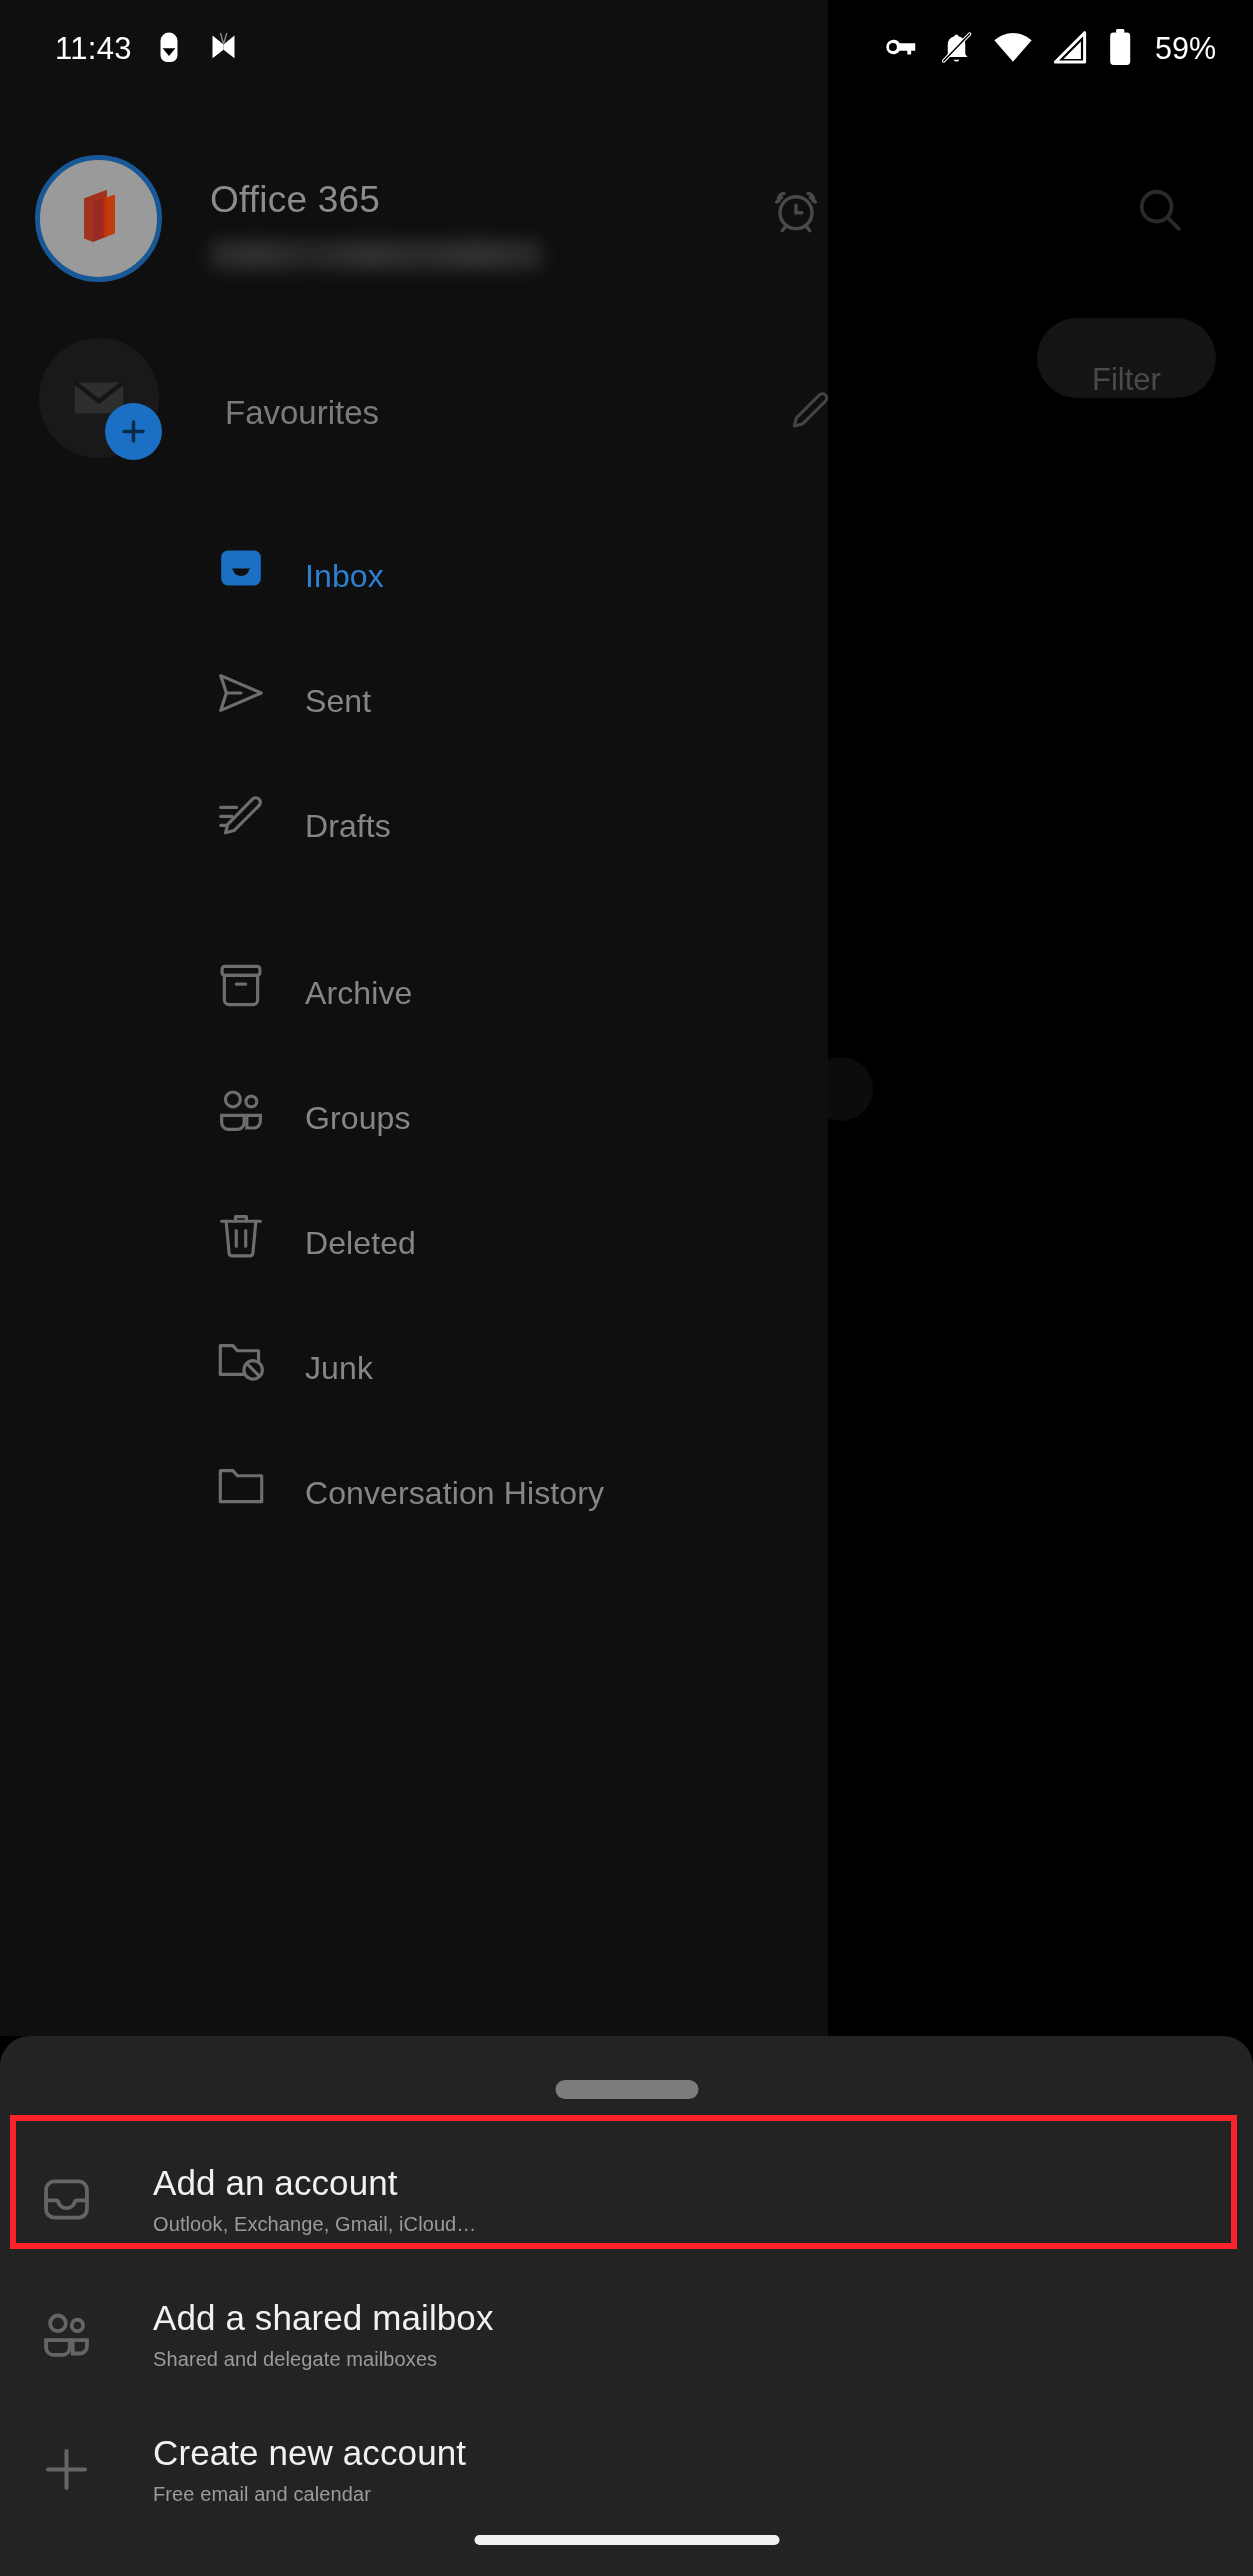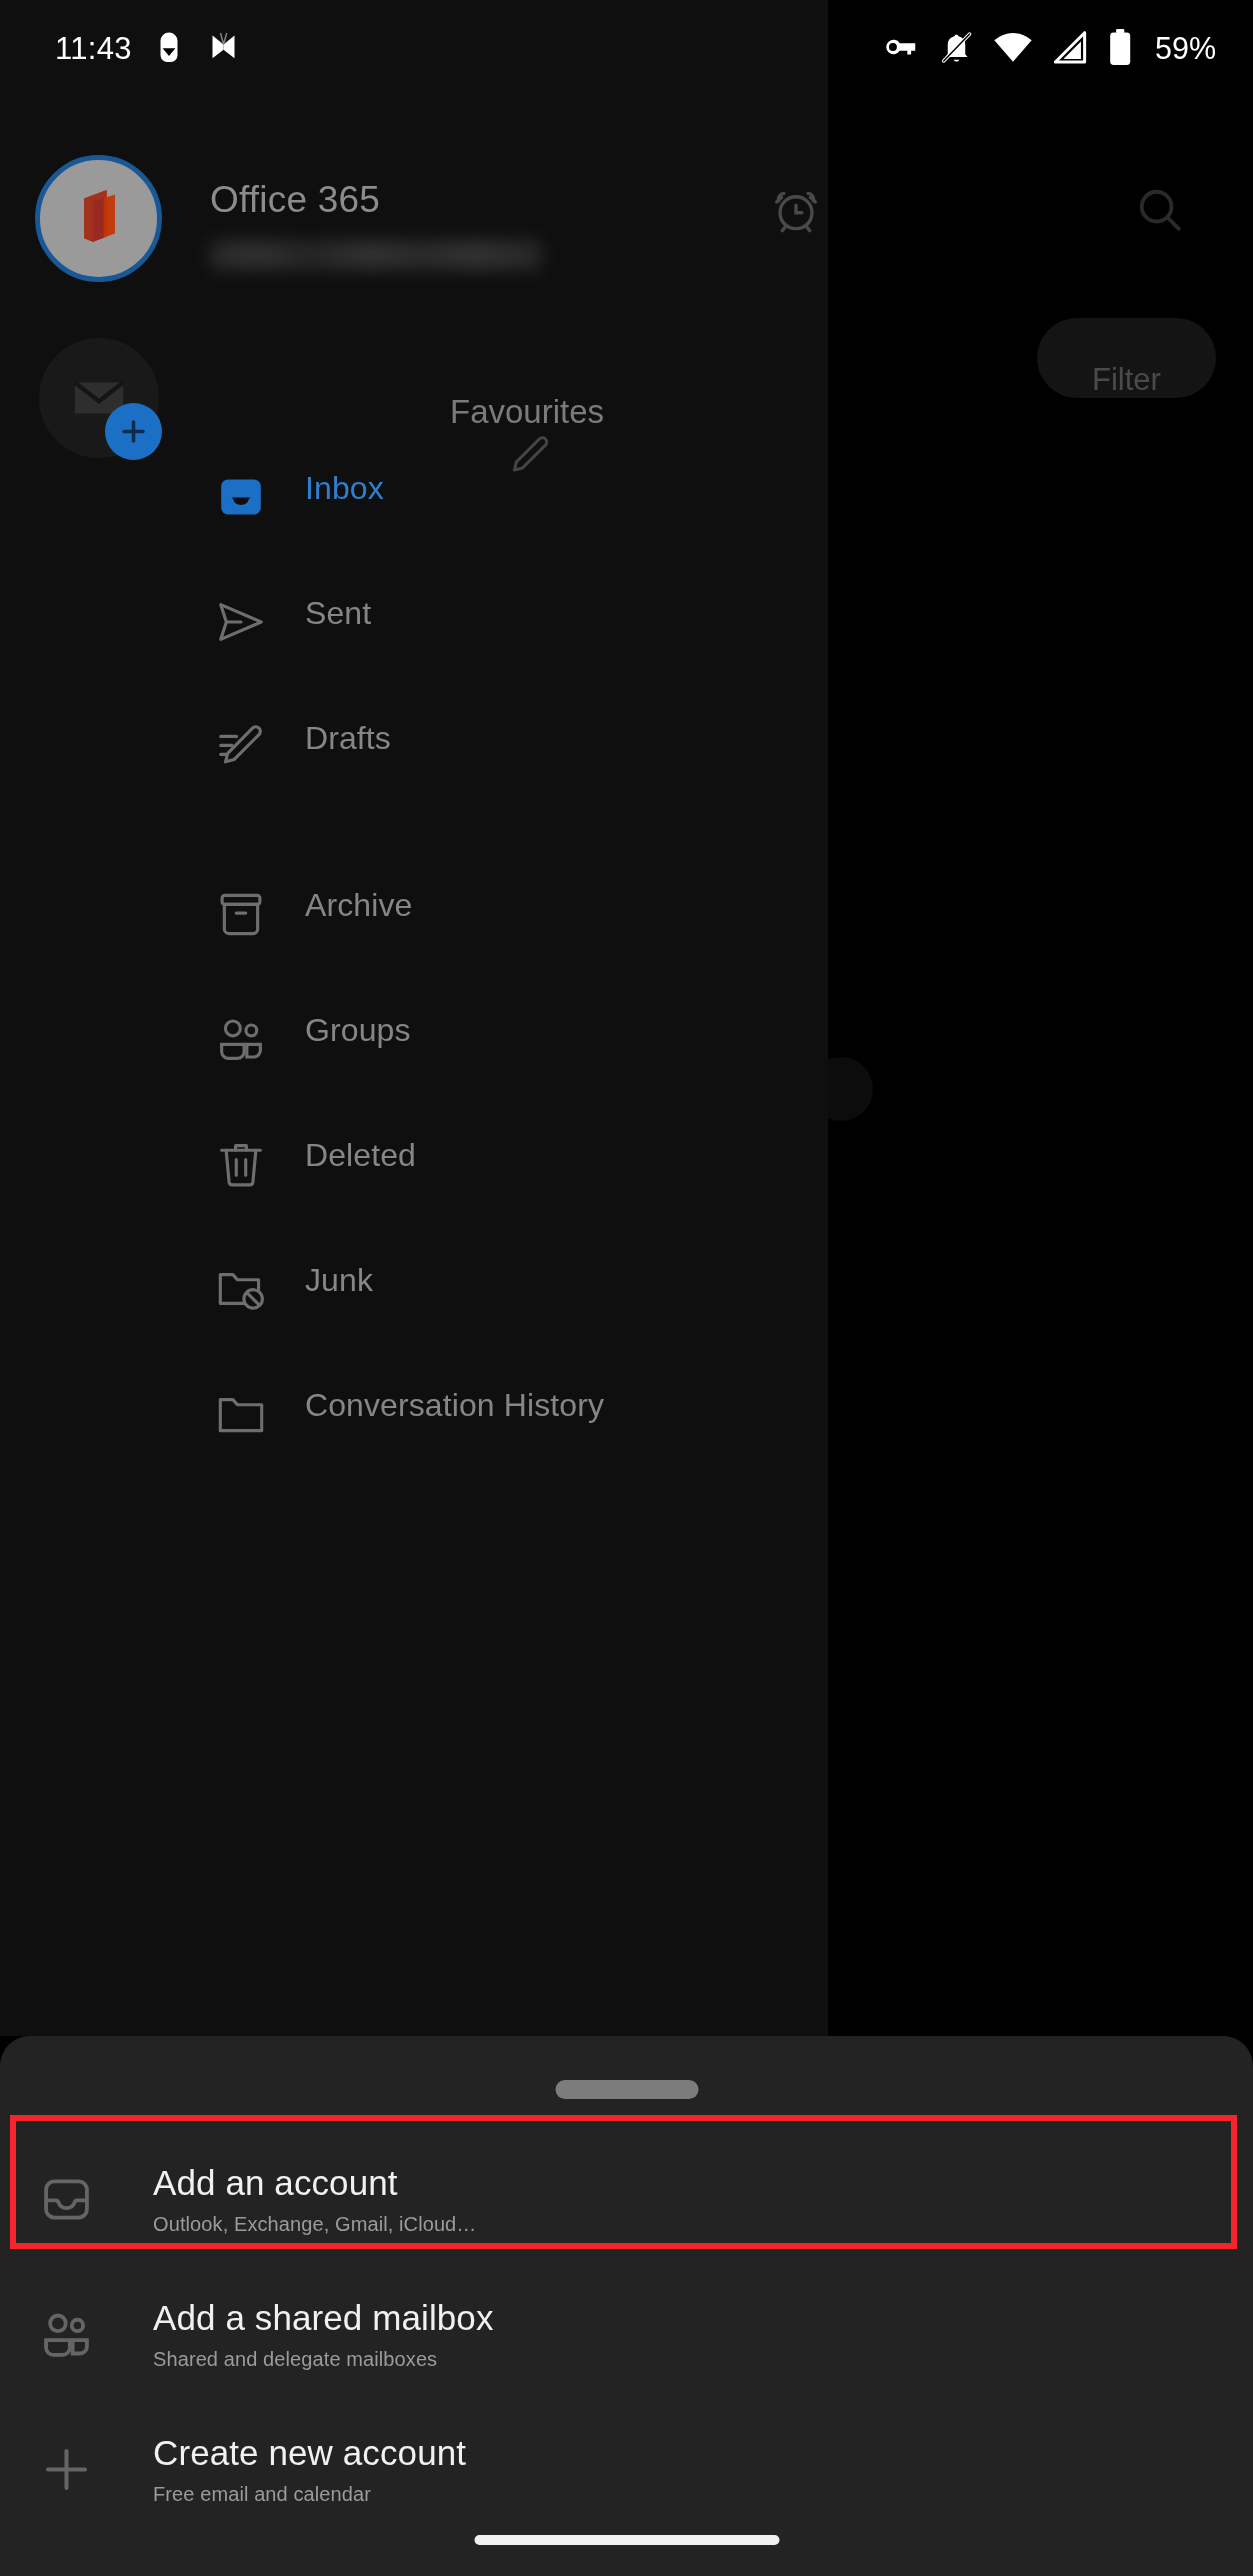--- a/index.html
+++ b/index.html
@@ -48,27 +48,27 @@
                    justify-content:center; }
 
   #acct-header { position:absolute; left:210px; top:179px; width:604px; height:139px; }
   #acct-name { font-size:37px; color:#8c8c8c; font-weight:400; letter-spacing:0.2px; }
   #acct-email { margin-top:19px; width:332px; height:30px; border-radius:4.4px;
                 background:linear-gradient(90deg,#2a2a2a 0%,#333 14%,#272727 30%,#343434 48%,
                            #2c2c2c 64%,#353535 80%,#282828 100%);
                 filter:blur(7.8px); opacity:.92; }
   #alarm-btn { position:absolute; right:-8.7px; top:3.5px; opacity:.42; }
 
-  #fav-header { position:absolute; left:225px; top:393px; width:604px; height:78px;
-                display:flex; align-items:center; justify-content:space-between;flex-direction:column; }
+  #fav-header { position:absolute; left:225px; top:374px; width:604px; height:78px;
+                display:flex; align-items:center; justify-content:space-between; }
   #fav-label { font-size:33px; color:#7b7b7b; }
   #fav-edit { opacity:.38; margin-right:-5.2px; }
 
   #folders { position:absolute; left:214px; top:470px; width:614px; }
-  .folder-row { display:flex; align-items:flex-start; height:125px; }
+  .folder-row { display:flex; align-items:flex-end; height:125px; }
   .folder-row .fi { width:91px; display:flex; align-items:center; justify-content:flex-start; }
   .folder-row .fl { font-size:32px; color:#868686; letter-spacing:0.1px; }
   .folder-row.sel .fl { color:#2d7fd1; }
   .spacer-gap { height:42px; }
 
   
   #sheet { position:absolute; left:0; bottom:0; width:1253px; height:540px;
            background:#232323; border-radius:30px 30px 0 0; z-index:30; }
   #grabber { position:absolute; left:50%; transform:translateX(-50%); top:44px;
              width:143px; height:19px; border-radius:9.6px; background:#7c7c7c; }

